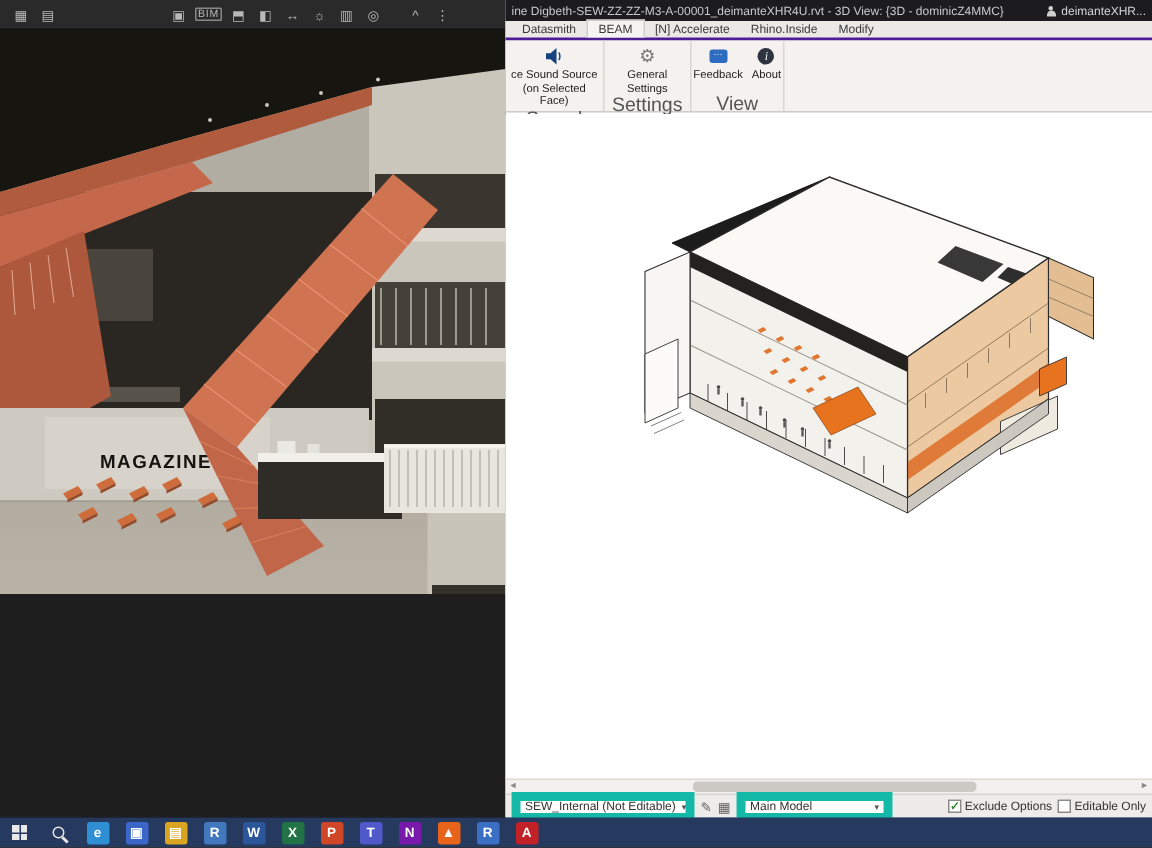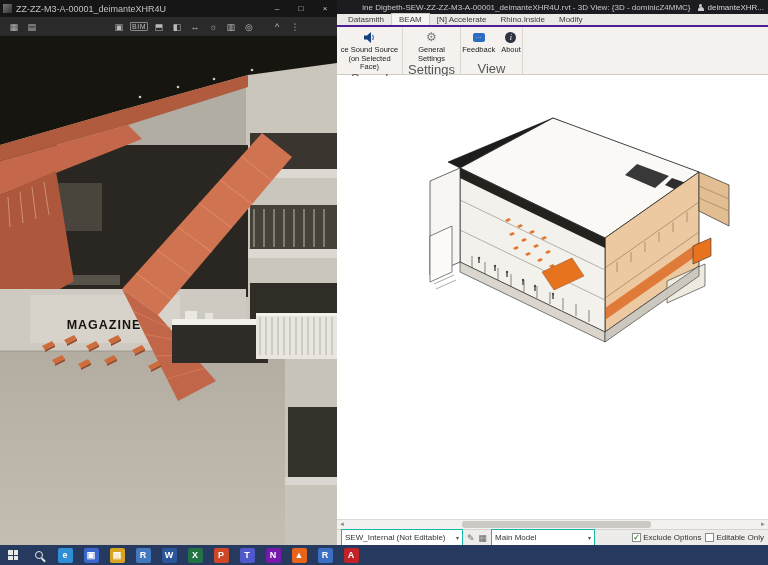--- a/index.html
+++ b/index.html
@@ -11,26 +11,26 @@
   .lw{position:absolute;left:0;top:0;width:337px;height:545px;background:#1e1e1e;}
   .lw-tb{height:17px;background:#161616;color:#c2c2c2;font-size:9px;display:flex;align-items:center;padding-left:3px;}
   .lw-appico{width:9px;height:9px;background:linear-gradient(135deg,#777,#333);margin-right:4px;flex:none;}
   .lw-title{flex:1;white-space:nowrap;overflow:hidden;}
   .wc{width:24px;text-align:center;font-size:8px;color:#cfcfcf;cursor:default;line-height:17px;}
   .lw-toolbar{height:20px;background:#2a2a2a;display:flex;align-items:center;color:#b9b9b9;font-size:9px;padding:0 5px;border-bottom:1px solid #111;}
   .ticon{min-width:14px;text-align:center;margin:0 2px;cursor:default;}
   .ticon.bim{font-size:7px;letter-spacing:.5px;border:1px solid #888;padding:0 1px;border-radius:1px;}
   .tspacer{flex:1;}
   .tgap{width:10px;}
-  .lw-view{height:508px;overflow:hidden;}
+  .lw-view{height:376px;overflow:hidden;}
 
   
   .rv{position:absolute;left:337px;top:0;width:431px;height:545px;background:#fff;}
   .rv-tb{height:14px;background:#1b1b20;color:#c9c9c9;font-size:8px;display:flex;align-items:center;padding:0 4px;white-space:nowrap;}
-  .rv-title{flex:1;overflow:hidden;text-overflow:clip;text-align:right;}
+  .rv-title{flex:1;overflow:hidden;text-overflow:clip;}
   .rv-user{display:flex;align-items:flex-end;gap:3px;margin-left:6px;color:#d5d5d5;}
   .personico{width:8px;height:8px;position:relative;flex:none;}
   .personico::before{content:'';position:absolute;left:2.5px;top:0;width:3px;height:3px;border-radius:50%;background:#cfcfcf;}
   .personico::after{content:'';position:absolute;left:1px;top:3.5px;width:6px;height:4px;border-radius:3px 3px 0 0;background:#cfcfcf;}
   .rv-tabs{height:13px;background:#ebe8e6;display:flex;align-items:flex-end;font-size:8px;color:#3a3a3a;padding-left:4px;border-bottom:2px solid #4c1d95;}
   .rv-tab{padding:1px 7px 1px;cursor:default;}
   .rv-tab.active{background:#f6f4f2;border:1px solid #cfcbc7;border-bottom:none;}
   .rv-ribbon{height:48px;background:#f4f1ef;border-bottom:1px solid #cfccc8;display:flex;}
   .panel{display:flex;flex-direction:column;border-right:1px solid #dad6d2;height:100%;}
   .pbtns{flex:1;display:flex;align-items:flex-start;justify-content:center;padding-top:2px;gap:2px;}
@@ -41,21 +41,21 @@
   .gear{font-size:12px;color:#7a7a7a;}
   .bubble{width:12px;height:9px;background:#2d6cc0;border-radius:2px;position:relative;color:#fff;font-size:6px;line-height:9px;text-align:center;}
   .bubble::after{content:'';position:absolute;left:2px;bottom:-3px;border:3px solid transparent;border-top-color:#2d6cc0;border-left-width:2px;border-right-width:2px;}
   .infocirc{width:11px;height:11px;border-radius:50%;background:#2e3440;color:#fff;font-size:8px;line-height:11px;text-align:center;font-family:"Liberation Serif",serif;font-style:italic;}
   .rv-canvas{position:absolute;top:76px;left:0;right:0;bottom:26px;background:#fff;overflow:hidden;}
   .rv-scroll{position:absolute;left:0;right:0;bottom:16px;height:10px;background:#f3f1ef;border-top:1px solid #ddd9d5;display:flex;align-items:center;}
   .sarrow{width:10px;text-align:center;font-size:6px;color:#888;line-height:9px;cursor:default;}
   .strack{flex:1;position:relative;height:100%;}
   .sthumb{position:absolute;left:28%;top:1px;height:7px;width:46%;background:#ccc8c3;border-radius:3px;}
   .rv-status{position:absolute;left:0;right:0;bottom:0;height:16px;background:#eeecea;border-top:1px solid #d5d2cf;display:flex;align-items:center;font-size:8px;color:#333;padding:0 4px;gap:4px;}
-  .sel{background:#fff;border:1px solid #14b8a6;height:17px;display:flex;align-items:center;padding:4px 3px;gap:4px;white-space:nowrap;}
+  .sel{background:#fff;border:6px solid #14b8a6;height:17px;display:flex;align-items:center;padding:4px 3px;gap:4px;white-space:nowrap;}
   .sel .arr{font-size:6px;color:#555;margin-left:auto;}
   .sel.workset{width:122px;}
   .sel.option{width:104px;}
   .sico{font-size:9px;color:#666;}
   .chk{display:flex;align-items:center;gap:2px;white-space:nowrap;}
   .box{width:9px;height:9px;background:#fff;border:1px solid #8a8a8a;font-size:8px;line-height:8px;text-align:center;color:#2e8b2e;font-weight:bold;}
   .statspacer{flex:1;}
 
   
   .taskbar{position:absolute;left:0;top:545px;width:768px;height:20px;background:#26395f;display:flex;align-items:center;}
@@ -65,27 +65,20 @@
   .searchico{width:8px;height:8px;border:1.5px solid #e8e8e8;border-radius:50%;position:relative;}
   .searchico::after{content:'';position:absolute;width:5px;height:1.5px;background:#e8e8e8;transform:rotate(45deg);right:-4px;bottom:-2px;}
   .appico{width:15px;height:15px;border-radius:2px;color:#fff;font-size:9px;font-weight:bold;display:flex;align-items:center;justify-content:center;}
 </style>
 </head>
 <body>
 
 <div class="screen">
 
   <section class="lw">
-    <header class="lw-tb">
-      <span class="lw-appico"></span>
-      <span class="lw-title">ZZ-ZZ-M3-A-00001_deimanteXHR4U</span>
-      <span class="wc">–</span>
-      <span class="wc">□</span>
-      <span class="wc wc-close">×</span>
-    </header>
 
     <div class="lw-toolbar">
       <span class="ticon">▦</span>
       <span class="ticon">▤</span>
       <span class="tspacer"></span>
       <span class="ticon">▣</span>
       <span class="ticon bim">BIM</span>
       <span class="ticon">⬒</span>
       <span class="ticon">◧</span>
       <span class="ticon">↔</span>

